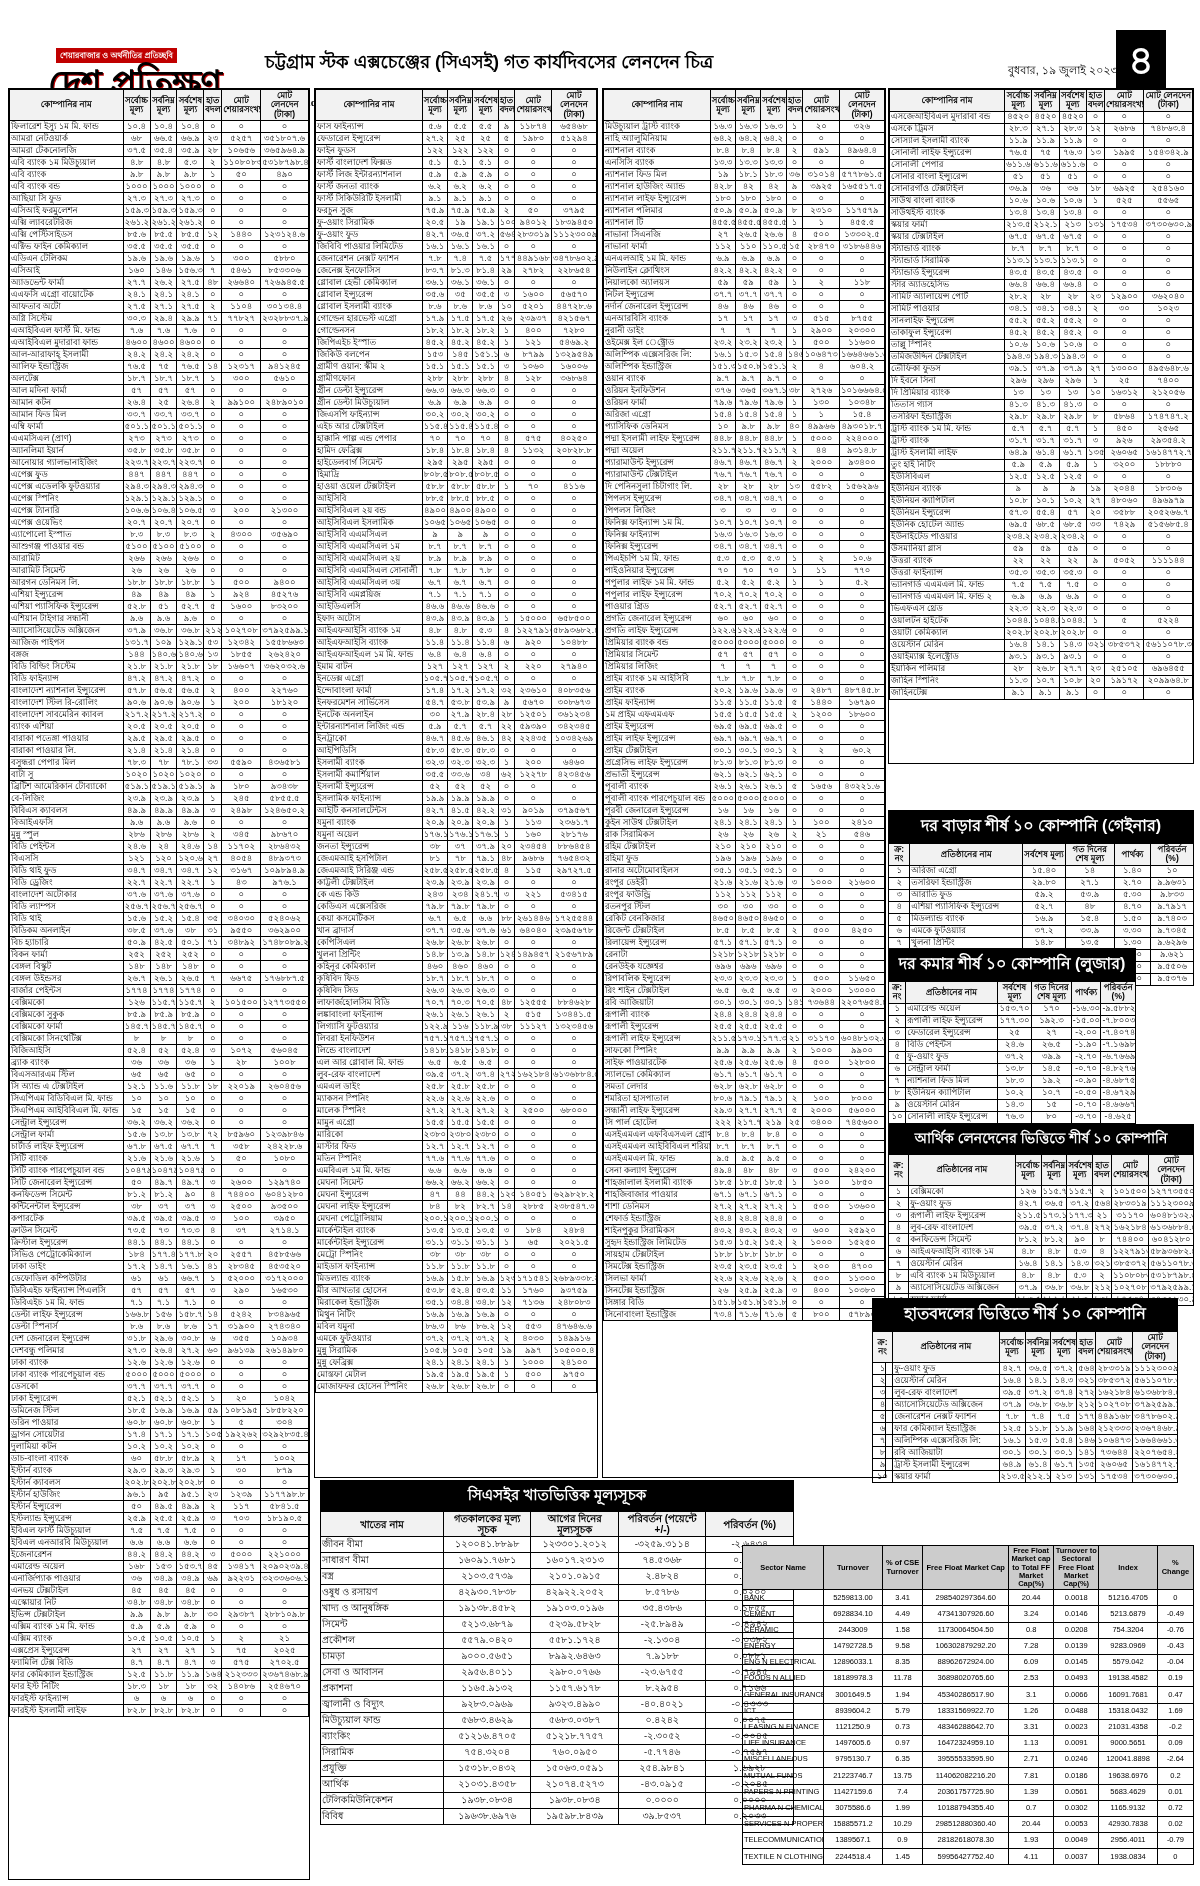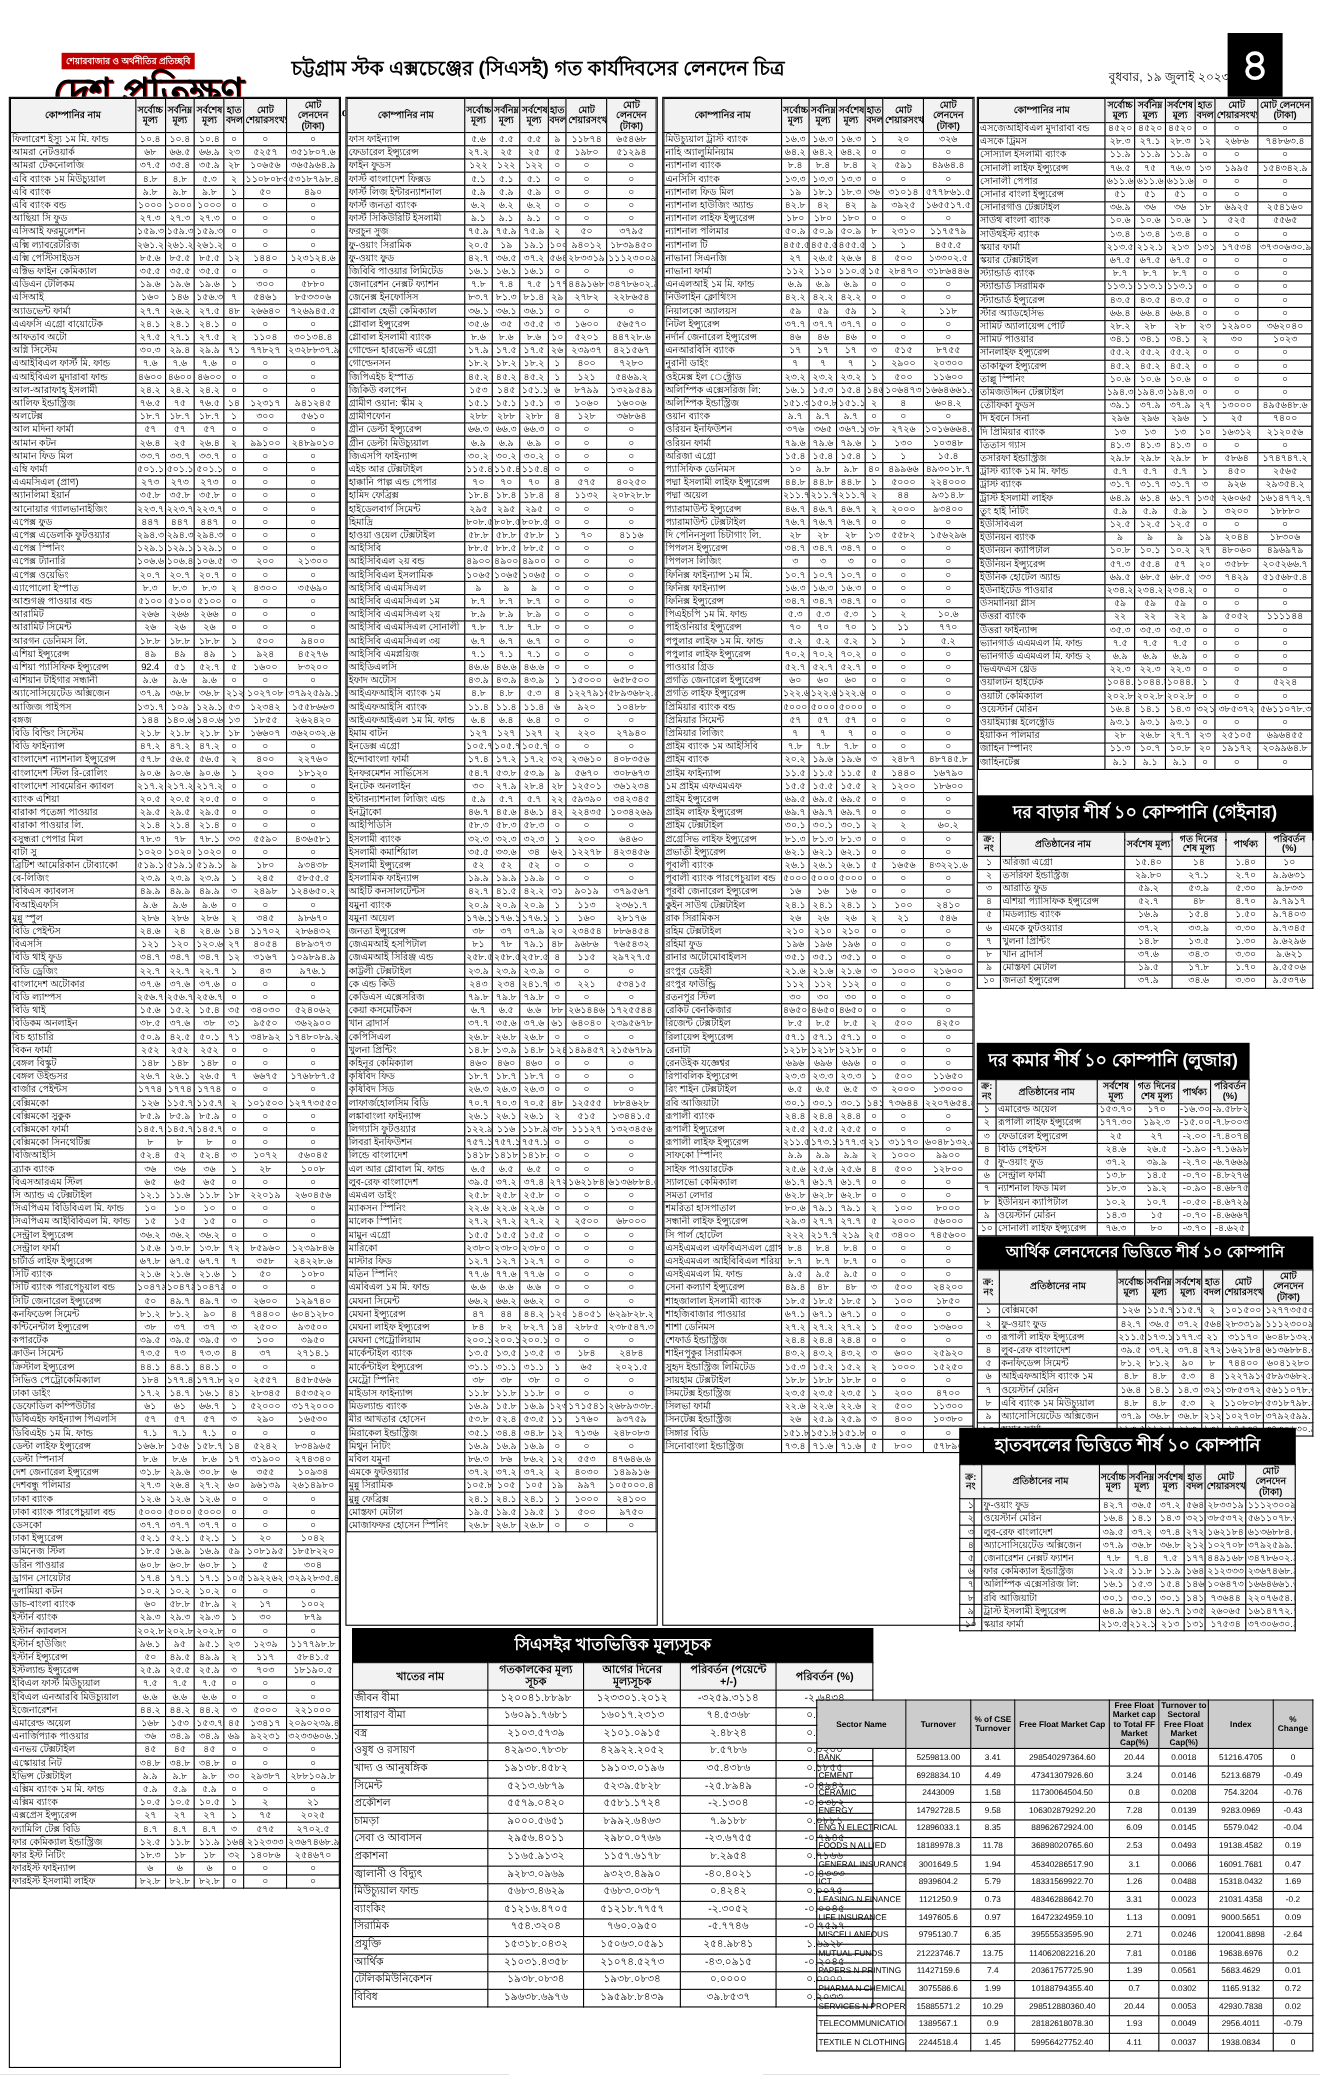--- a/index.html
+++ b/index.html
@@ -432,21 +432,21 @@
             <td>এশিয়া ইন্স্যুরেন্স</td>
             <td>৪৯</td>
             <td>৪৯</td>
             <td>৪৯</td>
             <td>১</td>
             <td>৯২৪</td>
             <td>৪৫২৭৬</td>
           </tr>
           <tr>
             <td>এশিয়া প্যাসিফিক ইন্স্যুরেন্স</td>
-            <td>92.4</td>
+            <td>৫২.৮</td>
             <td>৫১</td>
             <td>৫২.৭</td>
             <td>৫</td>
             <td>১৬০০</td>
             <td>৮৩২০০</td>
           </tr>
           <tr>
             <td>এশিয়ান টাইগার সন্ধানী</td>
             <td>৯.৬</td>
             <td>৯.৬</td>
@@ -3644,21 +3644,21 @@
             <td>৯.১</td>
             <td>৯.১</td>
             <td>০</td>
             <td>০</td>
             <td>০</td>
           </tr>
         </tbody>
     </table>
   </div>
 
-  <div style="position:absolute; left:888px; top:723px; width:306px;">
+  <div style="position:absolute; left:888px; top:810px; width:306px;">
     <div class="titlebar">দর বাড়ার শীর্ষ ১০ কোম্পানি (গেইনার)</div>
     <table class="mini g6" style="border:1.5px solid #000;">
       <colgroup>
           <col class="c-sn">
           <col class="c-name">
           <col class="c-a">
           <col class="c-b">
           <col class="c-c">
           <col class="c-d">
         </colgroup>

